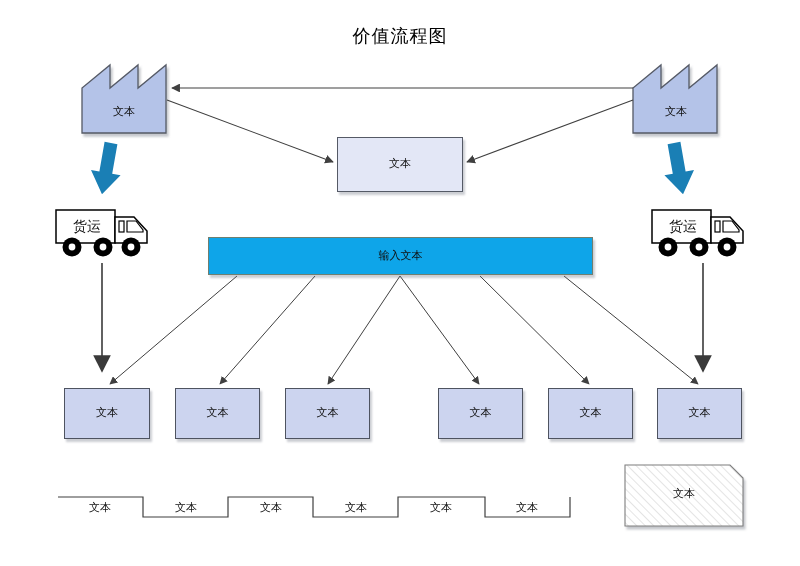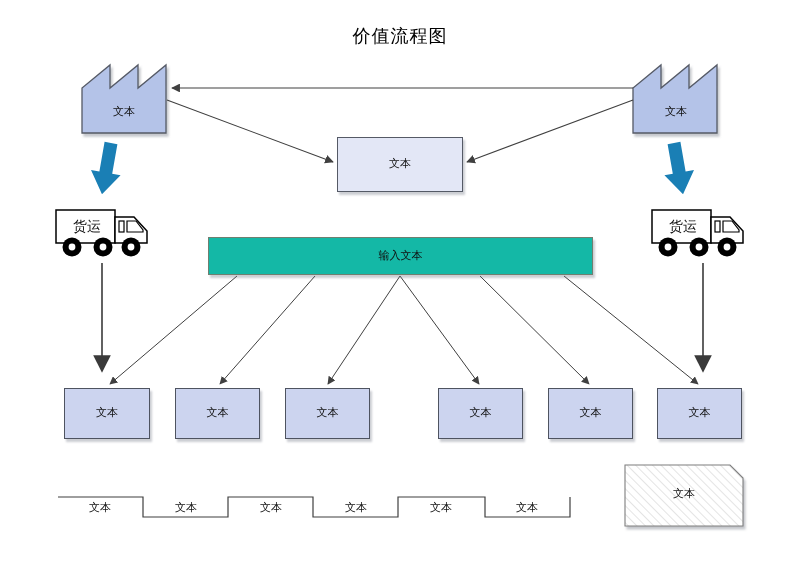--- a/index.html
+++ b/index.html
@@ -14,21 +14,21 @@
   }
   #page-title{
     position:absolute;left:400px;top:36px;transform:translate(-50%,-50%);
     font-size:18px;letter-spacing:1px;color:#000;white-space:nowrap;
   }
   .shape-box{
     position:absolute;box-sizing:border-box;display:flex;align-items:center;justify-content:center;
     border:1px solid #555a66;box-shadow:2px 3px 2px rgba(110,115,130,0.35);
   }
   #center-box{left:337px;top:137px;width:126px;height:55px;background:#e3e7f6;}
-  #input-bar{left:208px;top:237px;width:385px;height:38px;background:#14b8a6;border-color:#6f7f70;}
+  #input-bar{left:208px;top:237px;width:385px;height:38px;background:#0ea5e9;border-color:#6f7f70;}
   .process-box{background:#ccd4ef;border-color:#4e5360;width:86px;height:51px;top:388px;}
   #process-box-1{left:64px;}
   #process-box-2{left:175px;width:85px;}
   #process-box-3{left:285px;width:85px;}
   #process-box-4{left:438px;width:85px;}
   #process-box-5{left:548px;width:85px;}
   #process-box-6{left:657px;width:85px;}
   .truck-label{font-size:14px;}
   .note-label{font-size:11px;}
 </style>

